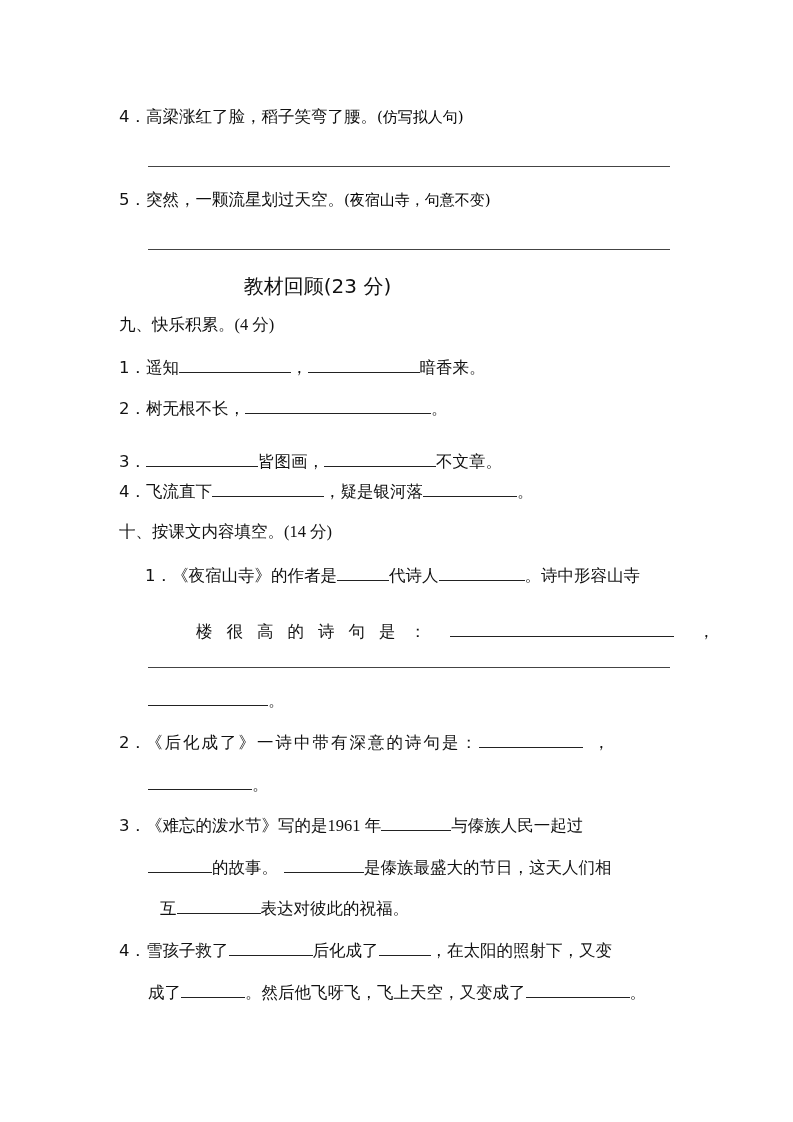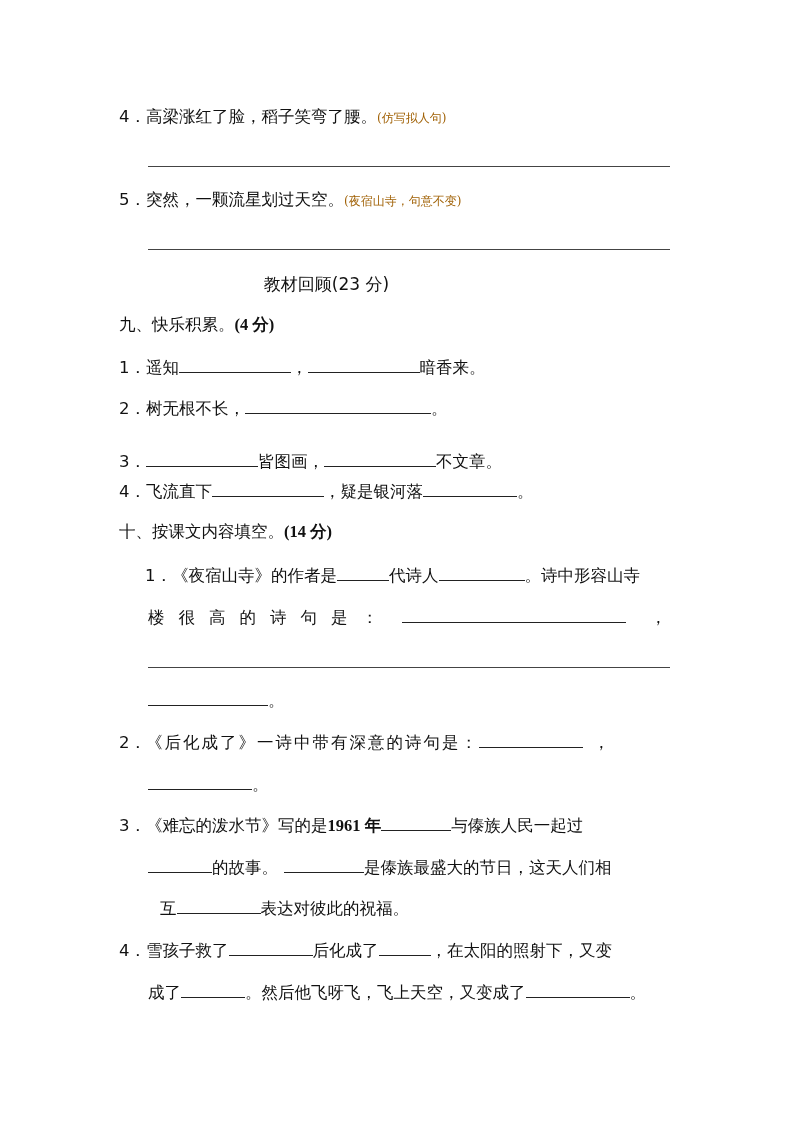--- a/index.html
+++ b/index.html
@@ -1,24 +1,24 @@
 <!DOCTYPE html>
 <html><head>
 <meta charset="utf-8">
 <style>
   html, body { margin:0; padding:0; background:#ffffff; }
   body { width:793px; height:1122px; position:relative; overflow:hidden;
          font-family:"DejaVu Sans", "Liberation Sans", sans-serif; color:#111; }
   .line { position:absolute; left:119px; font-size:16.5px; line-height:20px; white-space:nowrap; }
   .ind { left:148px; }
   .blank { display:inline-block; border-bottom:1px solid #222; height:15px; vertical-align:baseline; }
-  .hint { font-family:"DejaVu Serif", "Liberation Serif", serif; color:#a16207; font-size:12px; }
-  .serif { font-family:"Liberation Serif", "DejaVu Serif", serif;font-weight:bold; }
+  .hint { font-family:"DejaVu Serif", "Liberation Serif", serif; color:#000000; font-size:15px; }
+  .serif { font-family:"Liberation Serif", "DejaVu Serif", serif; }
   .rule { position:absolute; left:148px; width:522px; border-top:1px solid #444; height:0; }
-  .center { position:absolute; left:13px; width:627px; text-align:center; font-size:17px; }
+  .center { position:absolute; left:4px; width:627px; text-align:center; font-size:20px; }
   .spread { letter-spacing:14px; }
 </style>
 </head>
 <body>
 
 <div class="line" style="top:107px;">
   <span>4．</span><span>高梁涨红了脸，稻子笑弯了腰。</span><span class="hint">(仿写拟人句)</span>
 </div>
 <div class="rule" style="top:166px;"></div>
 
@@ -45,21 +45,21 @@
   <span>4．</span><span>飞流直下</span><span class="blank" style="width:112px"></span><span>，疑是银河落</span><span class="blank" style="width:94px"></span><span>。</span>
 </div>
 
 <div class="line" style="top:522px;">
   <span>十、按课文内容填空。</span><span class="serif">(14 分)</span>
 </div>
 
 <div class="line" style="top:565px;margin-left:26px;">
   <span>1．</span><span>《夜宿山寺》的作者是</span><span class="blank" style="width:52px"></span><span>代诗人</span><span class="blank" style="width:86px"></span><span>。诗中形容山寺</span>
 </div>
-<div class="line ind" style="top:607px;">
+<div class="line ind" style="top:621px;margin-left:48px;">
   <span class="spread">楼很高的诗句是：</span><span class="blank" style="width:224px;margin-left:10px"></span><span style="margin-left:24px">，</span>
 </div>
 <div class="rule" style="top:667px;"></div>
 <div class="line ind" style="top:690px;">
   <span class="blank" style="width:120px"></span><span>。</span>
 </div>
 
 <div class="line" style="top:732px;">
   <span>2．</span><span style="letter-spacing:2px">《后化成了》一诗中带有深意的诗句是：</span><span class="blank" style="width:104px"></span><span style="margin-left:10px">，</span>
 </div>

